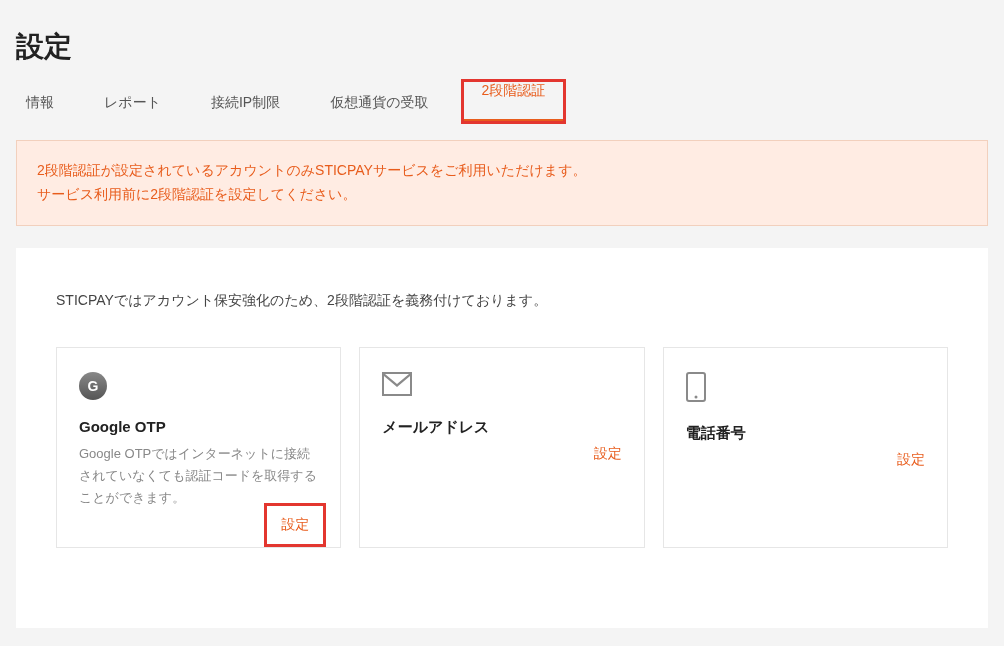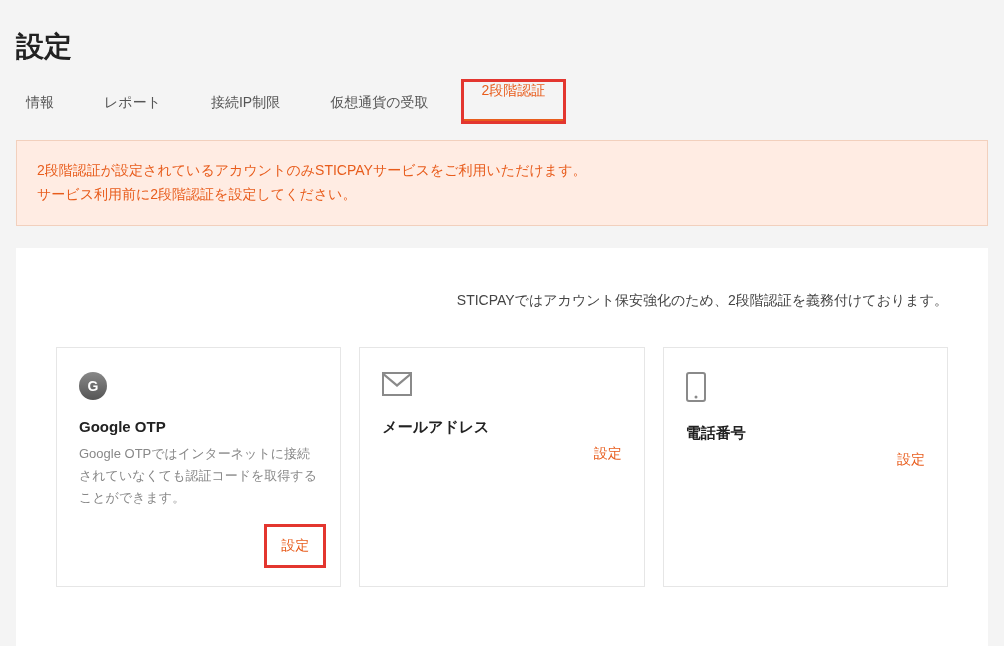--- a/index.html
+++ b/index.html
@@ -6,23 +6,23 @@
     body { font-family: "Hiragino Sans", "Meiryo", sans-serif; background: #f4f4f4; color: #333; }
     .container { width: 1004px; margin: 0 auto; }
     .page-title { font-size: 28px; font-weight: bold; padding: 28px 16px 0 16px; color: #222; }
     .tabs { display: flex; padding: 18px 16px 0 16px; gap: 30px; }
     .tab { font-size: 14px; color: #555; padding: 10px 10px 12px 10px; cursor: pointer; position: relative; }
     .tab.active { color: #e85c1c; }
     .tab.active::after { content: ""; position: absolute; bottom: 0; left: 0; right: 0; height: 2px; background: #e85c1c; }
     .tab.highlighted { border: 3px solid #e3362f; margin: -5px -8px 0 -8px; padding: 0 18px 14px 18px; }
     .notice-box { margin: 16px 16px 0 16px; background: #ffece3; border: 1px solid #f2d0bd; padding: 18px 20px; font-size: 14px; color: #e85c1c; line-height: 1.7; }
     .main-panel { margin: 22px 16px 16px 16px; background: #fff; padding: 40px 40px 80px 40px; }
-    .intro { font-size: 14px; color: #444; line-height: 1.8; margin-bottom: 34px; text-align: right; }
+    .intro { font-size: 14px; color: #444; line-height: 1.8; margin-bottom: 34px; }
     .cards { display: flex; gap: 18px; }
-    .card { flex: 1; border: 1px solid #e6e6e6; padding: 24px 22px 24px 22px; display: flex; flex-direction: column; height: 240px; }
+    .card { flex: 1; border: 1px solid #e6e6e6; padding: 24px 22px 24px 22px; display: flex; flex-direction: column; height: 201px; }
     .card-icon { margin-bottom: 18px; color: #8a8a8a; }
     .google-icon { width: 28px; height: 28px; border-radius: 50%; background: linear-gradient(180deg,#888 0%,#555 100%); display: block; position: relative; }
     .google-icon::after { content: "G"; position: absolute; top: 50%; left: 50%; transform: translate(-50%,-50%); color: #fff; font-size: 14px; font-weight: bold; }
     .mail-icon svg { width: 30px; height: 24px; fill: #8a8a8a; }
     .phone-icon svg { width: 20px; height: 30px; fill: none; stroke: #8a8a8a; stroke-width: 2; }
     .card-title { font-size: 15px; font-weight: bold; color: #222; margin-bottom: 8px; }
     .card-desc { font-size: 13px; color: #888; line-height: 1.7; flex: 1; }
     .card-link { text-align: right; font-size: 14px; color: #e85c1c; cursor: pointer; font-weight: 500; }
     .card-link.highlighted { display: inline-block; align-self: flex-end; border: 3px solid #e3362f; padding: 10px 14px; margin: -6px -8px -6px 0; }
   </style>

